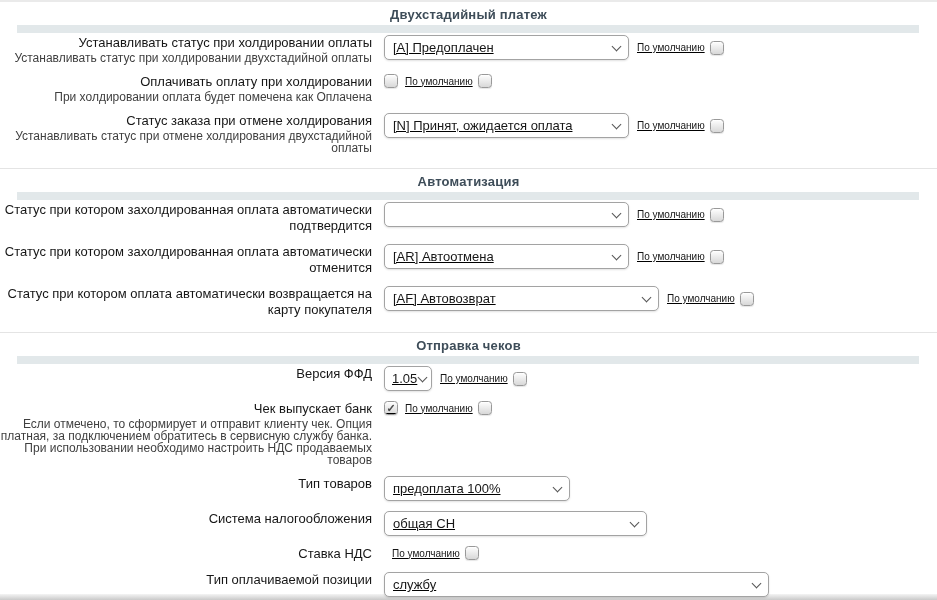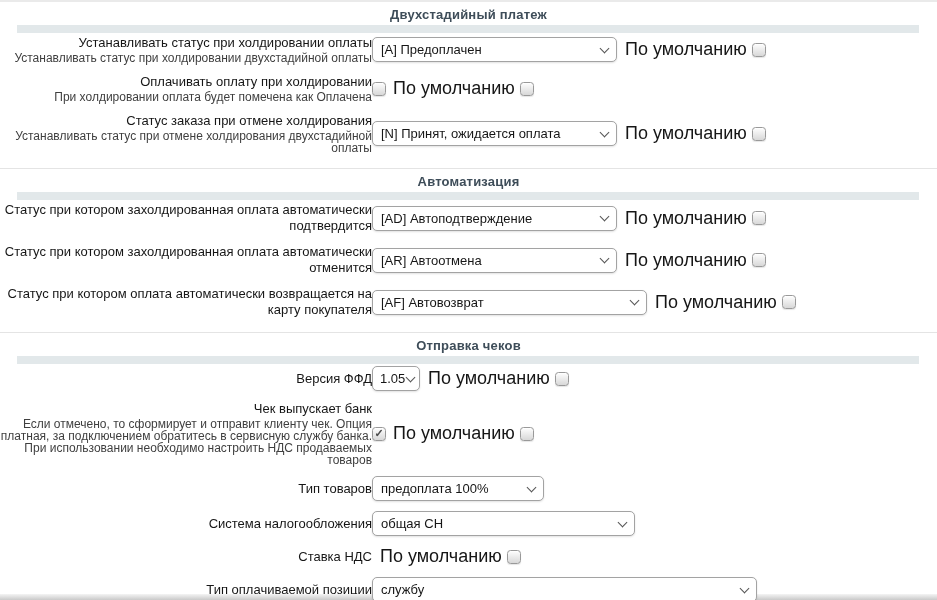--- a/index.html
+++ b/index.html
@@ -9,25 +9,25 @@
     font-family:"Liberation Sans", sans-serif;
     -webkit-font-smoothing:antialiased;
   }
   .section { border-top:1px solid #e4e4e4; padding-bottom:4px; }
   .section.first { border-top:2px solid #eaeaea; }
   .section-title {
     text-align:center; font-size:13px; font-weight:bold; color:#3e4d59;
     padding:5px 0 3px; line-height:15px; letter-spacing:.2px;
   }
   .bar { height:8px; background:#e2e8ea; margin:0 18px 2px 17px; }
-  .row { display:flex; align-items:center; margin-bottom:10px; }
+  .row { display:flex; align-items:flex-start; margin-bottom:10px; }
   .label-col { width:372px; flex:none; text-align:right; }
   .main-label { font-size:13px; color:#161616; line-height:16px; }
   .hint { font-size:12px; color:#3f3f3f; line-height:12px; margin-top:1px; }
-  .control-col { display:flex; align-items:center; margin-left:0; }
+  .control-col { display:flex; align-items:center; margin-left:12px;text-decoration:underline; }
   .select {
     position:relative; z-index:2; height:25px; box-sizing:border-box;
     background:#fff; border:1px solid #a3a3a3; border-radius:5px;
     display:flex; align-items:center; padding:0 22px 0 8px;
     box-shadow:0 1px 2px rgba(0,0,0,.12);
     font-size:13px; color:#161616; white-space:nowrap; overflow:hidden;
     cursor:default;
   }
   .select.small { padding:0 6px 0 7px; }
   .chev {
@@ -39,21 +39,21 @@
   .select.small .chev { right:5px; }
   .cb {
     width:14px; height:14px; flex:none; box-sizing:border-box;
     border:1px solid #999; border-radius:3.5px;
     background:linear-gradient(#fefefe,#d8d8d8);
     box-shadow:0 1px 1px rgba(0,0,0,.1), inset 0 1px 0 rgba(255,255,255,.7);
     display:flex; align-items:center; justify-content:center;
     font-size:11px; font-weight:bold; color:#4d4d4d; line-height:1;
   }
   .default-group { display:flex; align-items:center; margin-left:8px; }
-  .default-label { font-size:18px; color:#161616; white-space:nowrap; margin-right:5px; }
+  .default-label { font-size:10px; color:#161616; white-space:nowrap; margin-right:5px; }
   .gap7 { margin-right:7px; }
   .footer-strip {
     position:absolute; left:0; right:0; bottom:0; height:6px; z-index:1;
     background:linear-gradient(#f4f4f4,#c9c9c9);
   }
 </style>
 </head>
 <body>
 
 <div class="section first">
@@ -110,21 +110,20 @@
 <div class="section">
   <div class="section-title">Автоматизация</div>
   <div class="bar"></div>
 
   <div class="row">
     <div class="label-col">
       <div class="main-label">Статус при котором захолдированная оплата автоматически подтвердится</div>
     </div>
     <div class="control-col">
       <div class="select" style="width:245px">
-        <span>[AD] Автоподтверждение</span>
         <span class="chev"></span>
       </div>
       <div class="default-group">
         <span class="default-label">По умолчанию</span>
         <span class="cb"></span>
       </div>
     </div>
   </div>
 
   <div class="row">
@@ -190,21 +189,21 @@
       <span class="default-label">По умолчанию</span>
       <span class="cb"></span>
     </div>
   </div>
 
   <div class="row">
     <div class="label-col">
       <div class="main-label">Тип товаров</div>
     </div>
     <div class="control-col">
-      <div class="select" style="width:172px">
+      <div class="select" style="width:186px">
         <span>предоплата 100%</span>
         <span class="chev"></span>
       </div>
     </div>
   </div>
 
   <div class="row">
     <div class="label-col">
       <div class="main-label">Система налогообложения</div>
     </div>

